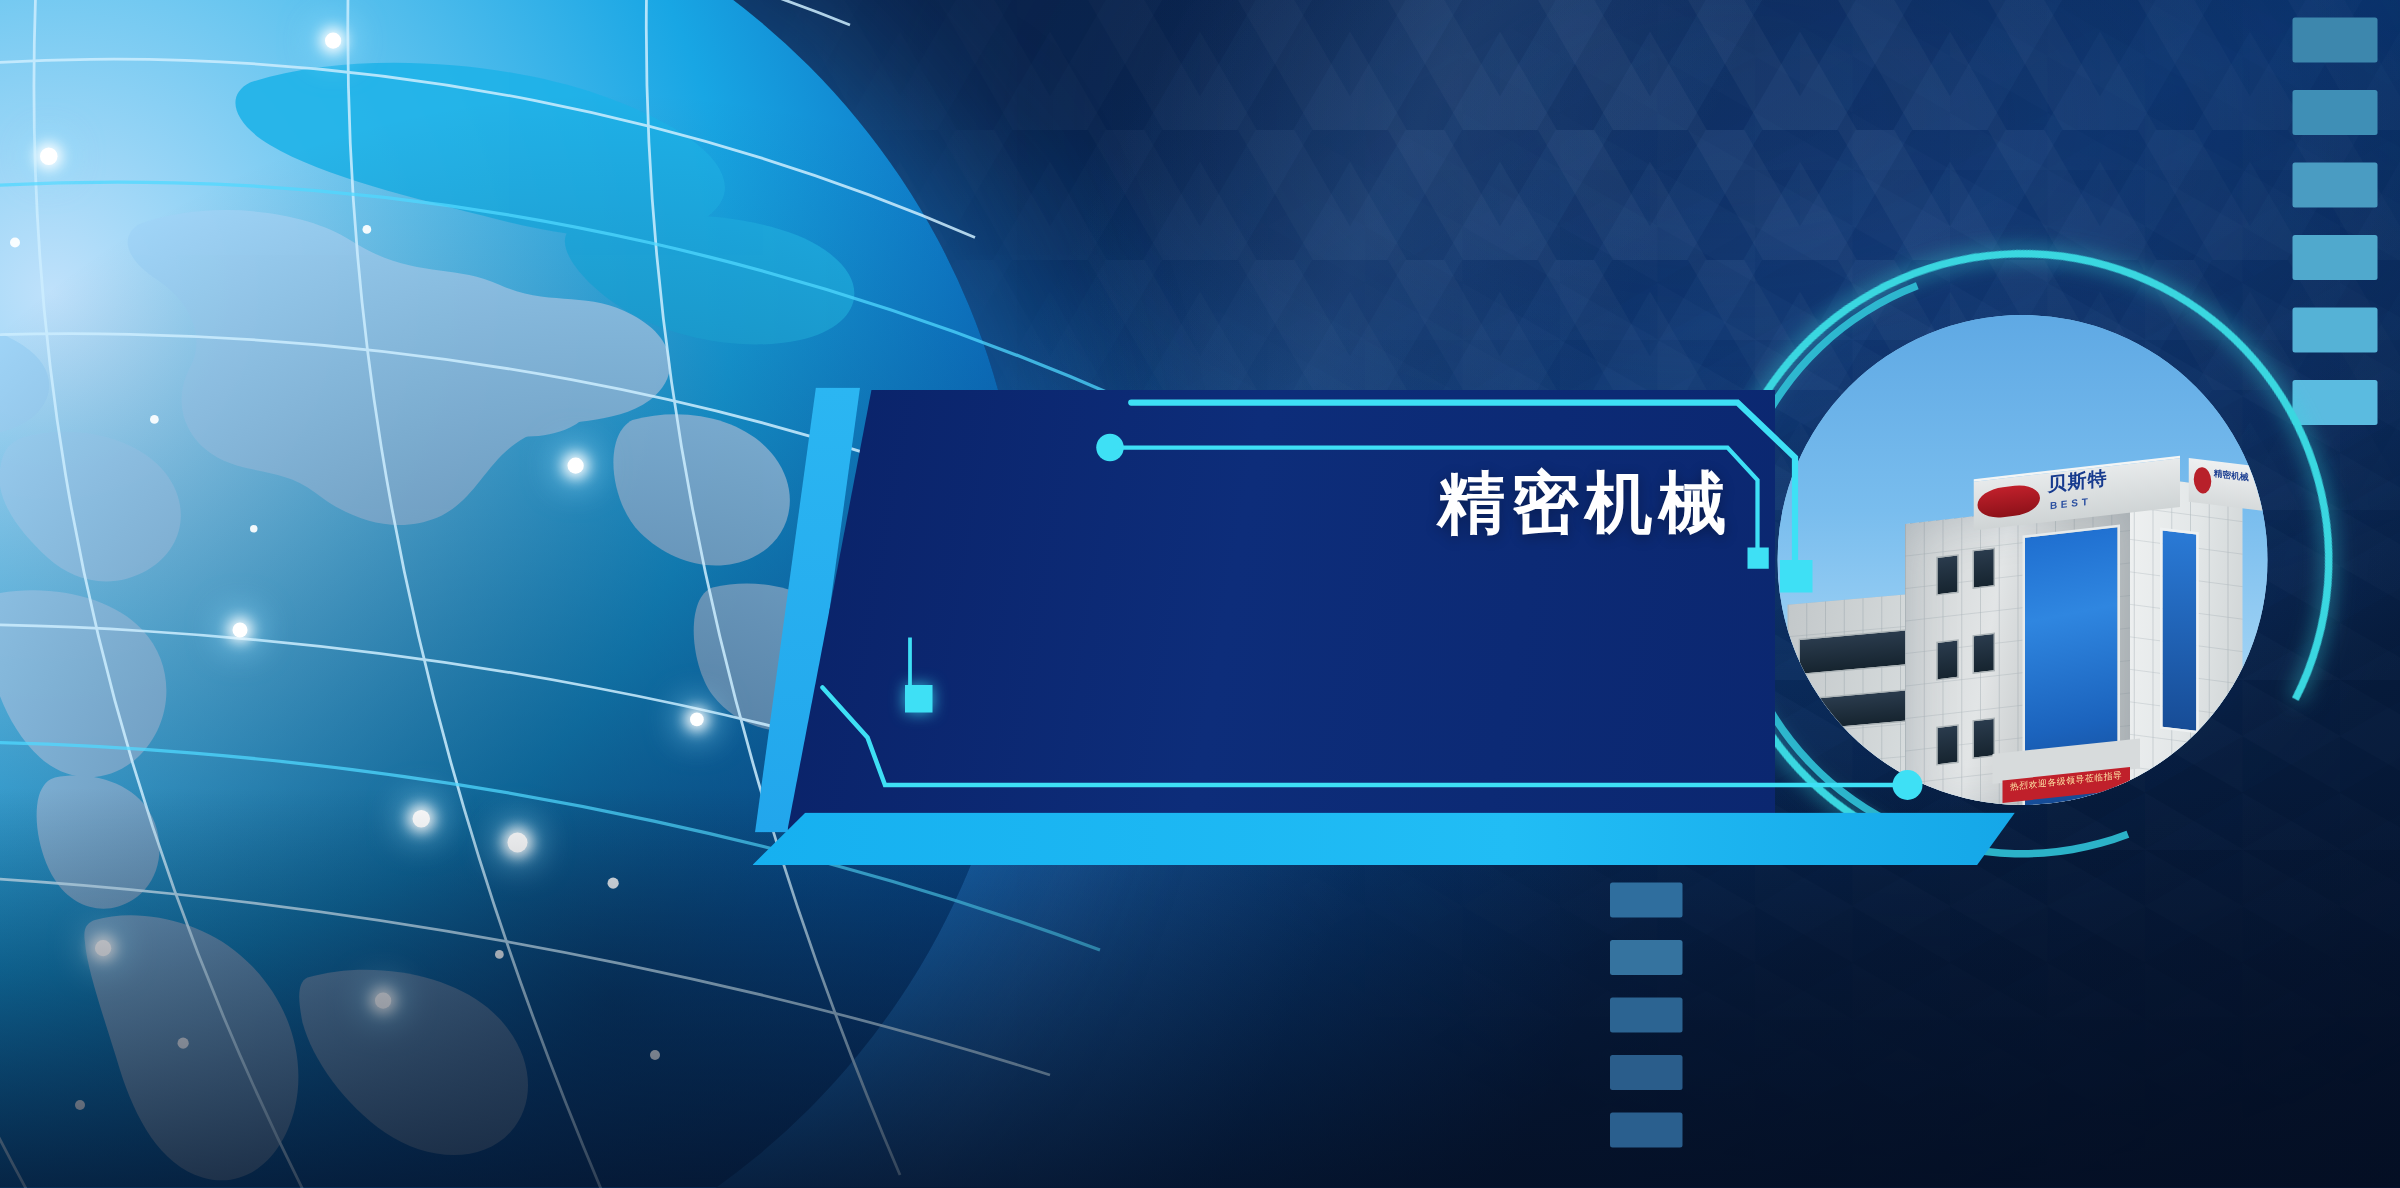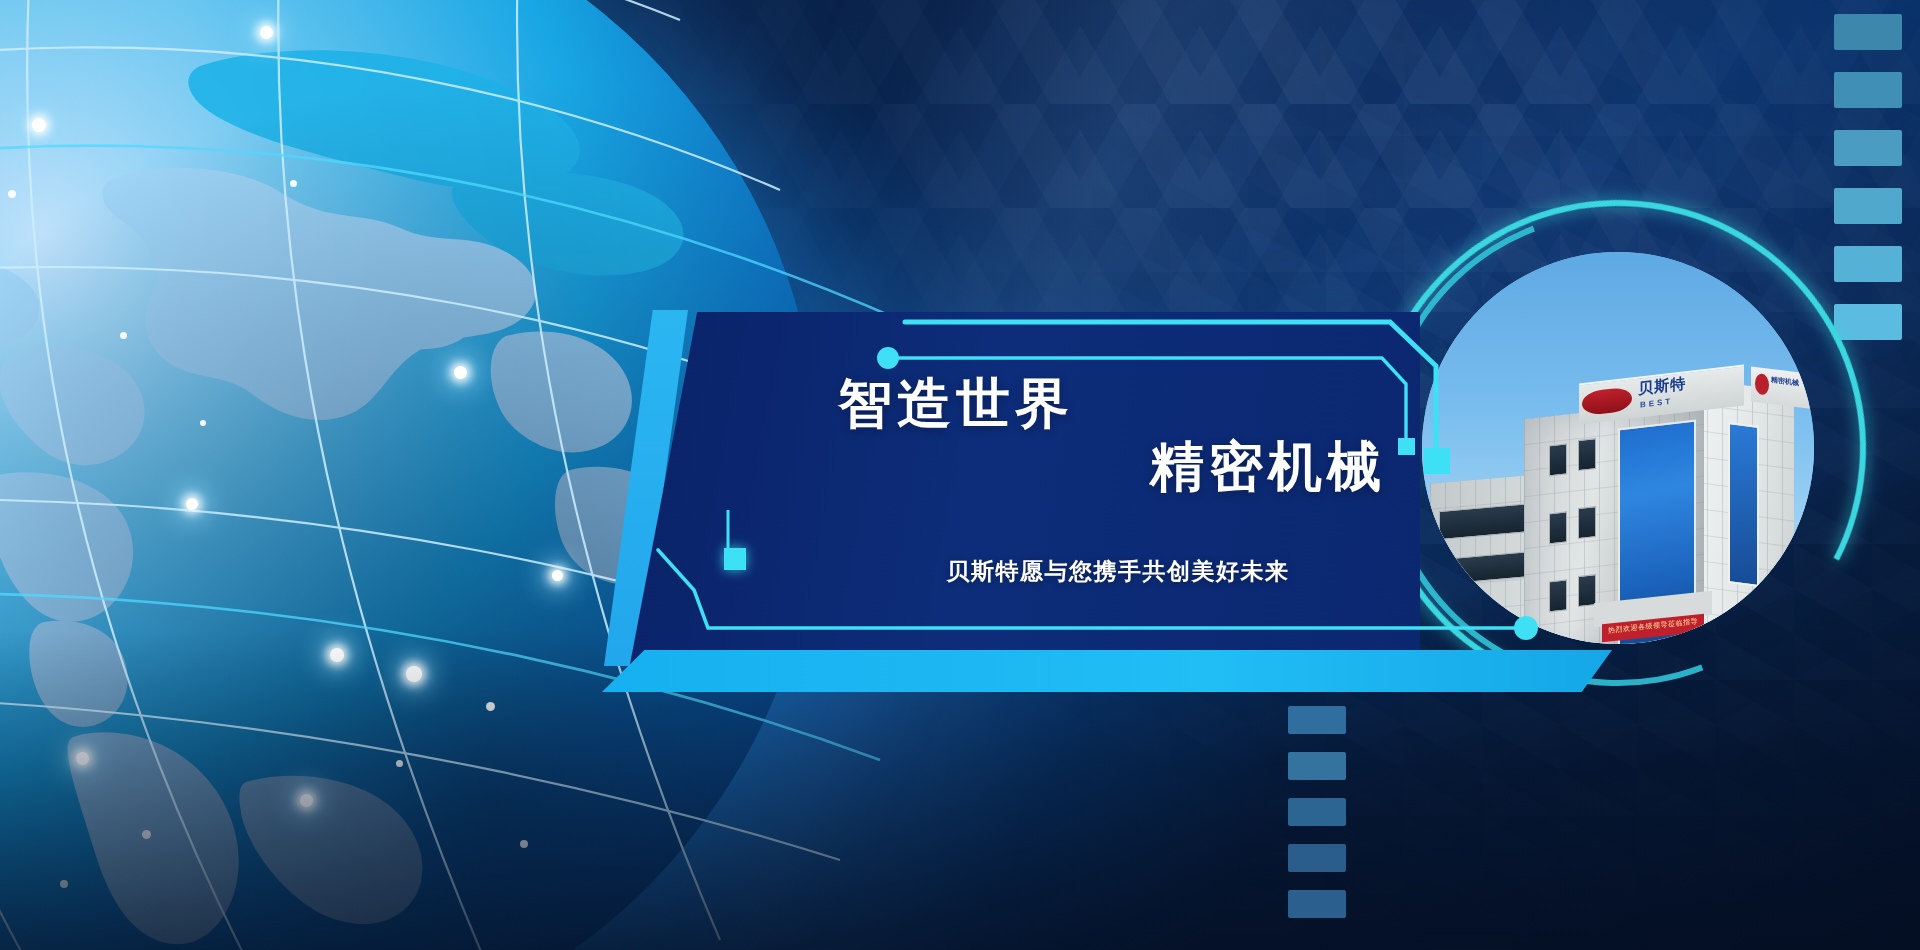--- a/index.html
+++ b/index.html
@@ -308,18 +308,16 @@
     <path d="M292 58 L782 58 L806 84 L806 140" fill="none" stroke="#3ee0f5" stroke-width="3.4" stroke-linecap="round"></path>
     <rect x="798" y="138" width="17" height="17" fill="#3ee0f5"></rect>
 
     <path d="M58 250 L94 290 L108 328 L922 328" fill="none" stroke="#3ee0f5" stroke-width="3.6" stroke-linecap="round"></path>
     <circle cx="926" cy="328" r="12" fill="#3ee0f5"></circle>
 
     <path d="M128 248 L128 210" fill="none" stroke="#3ee0f5" stroke-width="3"></path>
   </svg>
 
   <div class="title-block">
-    <div class="t-line1">智造世界</div>
     <div class="t-line2">精密机械</div>
   </div>
-  <div class="subtitle">贝斯特愿与您携手共创美好未来</div>
 
 </div>
 
 </body></html>

